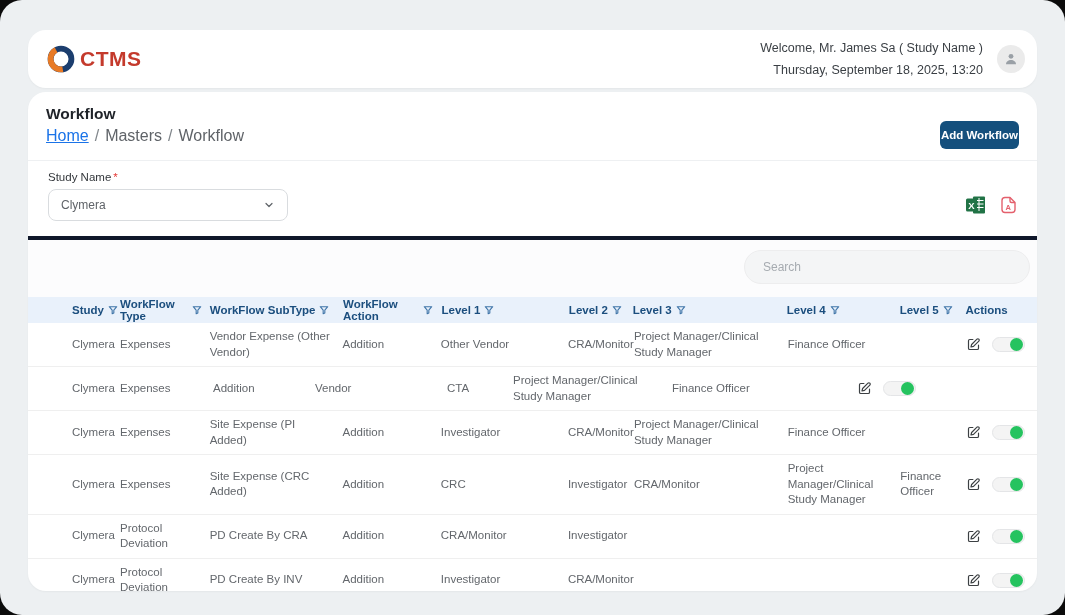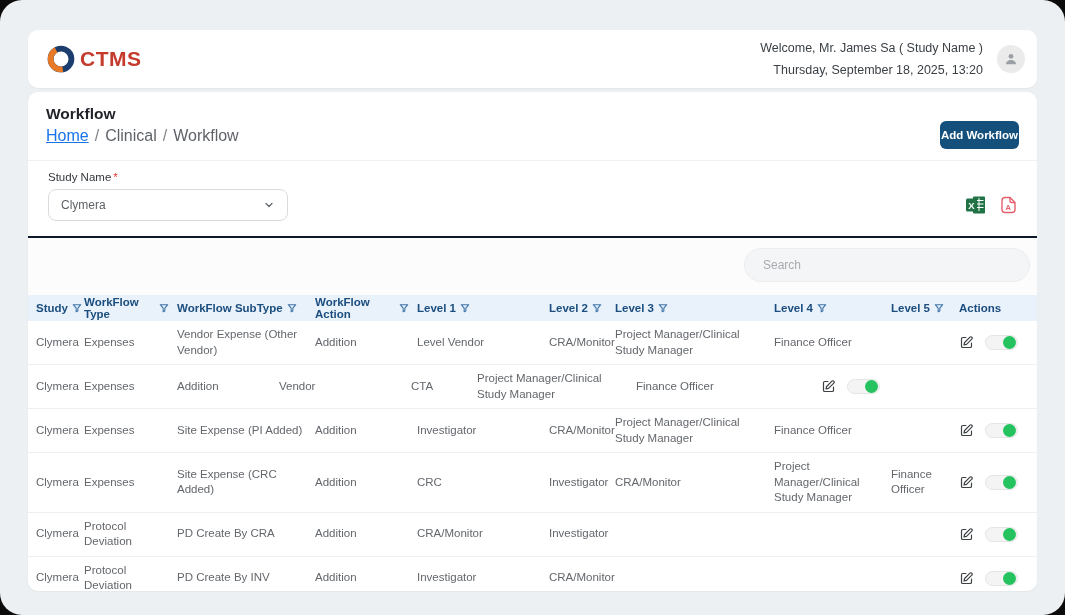--- a/index.html
+++ b/index.html
@@ -1,18 +1,18 @@
 <!DOCTYPE html>
 <html><head>
 <meta charset="utf-8">
 <style>
   html,body{margin:0;padding:0;background:#0b0b0b;}
   *{box-sizing:border-box;font-family:"Liberation Sans","DejaVu Sans",sans-serif;}
   .screen{position:relative;width:1065px;height:615px;background:#edf0f2;border-radius:22px;overflow:hidden;}
-  .card{position:absolute;background:#fff;border-radius:10px;box-shadow:0 1px 2px rgba(0,0,0,0.04);gap:36px;}
+  .card{position:absolute;background:#fff;border-radius:18px;box-shadow:0 1px 2px rgba(0,0,0,0.04);gap:36px;}
   
   .topbar{left:28px;top:30px;width:1009px;height:58px;display:flex;align-items:center;justify-content:space-between;padding:0 12px 0 18px;}
   .logo{display:flex;align-items:center;gap:4px;}
   .logo-text{font-size:21px;font-weight:800;color:#c43a2c;letter-spacing:.5px;}
   .user-area{display:flex;align-items:center;gap:14px;}
   .user-text{text-align:right;font-size:12.5px;color:#3a3f44;line-height:1;}
   .user-text .line1{margin-bottom:9px;}
   .avatar{width:28px;height:28px;border-radius:50%;background:#ebebeb;display:flex;align-items:center;justify-content:center;cursor:pointer;}
   
   .body-card{left:28px;top:92px;width:1009px;height:499px;overflow:hidden;}
@@ -23,37 +23,37 @@
   .breadcrumb .sep{color:#80868b;}
   .add-btn{margin-top:16px;background:#15507d;color:#fff;border:none;border-radius:6px;font-size:11.5px;font-weight:600;padding:8px 1px;cursor:pointer;}
   .divider{border-top:1px solid #eef0f2;margin-top:11px;}
   .filter-row{display:flex;justify-content:space-between;align-items:flex-end;padding:10px 20px 15px 20px;}
   .field-label{font-size:11.5px;color:#33373b;display:block;margin-bottom:6px;}
   .req{color:#e53935;margin-left:2px;}
   .select{width:240px;height:32px;border:1px solid #d9dcdf;border-radius:8px;display:flex;align-items:center;justify-content:space-between;padding:0 12px;font-size:12px;color:#5f6368;cursor:pointer;background:#fff;}
   .export-icons{display:flex;align-items:center;gap:14px;padding-bottom:7px;}
   .export-icons span{cursor:pointer;display:flex;}
   
-  .search-row{border-top:2px solid #0f172a;background:#fcfcfd;padding:10px 7px 13px 7px;display:flex;justify-content:flex-end;}
+  .search-row{border-top:4px solid #0f172a;background:#fcfcfd;padding:10px 7px 13px 7px;display:flex;justify-content:flex-end;}
   .search-input{width:286px;height:34px;border:1px solid #ededee;background:#f4f5f6;border-radius:17px;padding:0 18px;font-size:12px;color:#3c4043;outline:none;}
   .search-input::placeholder{color:#a6abb0;}
   
   .thead{display:flex;align-items:center;background:#e9f1fb;height:26px;padding-left:8px;}
   .th{font-size:11.5px;font-weight:700;color:#1b4e7e;display:flex;align-items:center;gap:4px;padding-right:8px;}
   .funnel{display:flex;cursor:pointer;}
   .tr{display:flex;align-items:center;min-height:42px;border-bottom:1px solid #efefef;padding-left:8px;}
   .tr:nth-child(n+5){min-height:40px;}
   .td{font-size:11.5px;color:#63676c;line-height:15.5px;padding:6px 10px 6px 0;}
   .td-actions{display:flex;align-items:center;gap:11px;padding:0;}
   .edit-btn{display:flex;cursor:pointer;}
   .toggle{position:relative;width:33px;height:15px;border-radius:8px;background:#f4f4f4;border:1px solid #e4e5e7;cursor:pointer;display:inline-block;}
   .toggle .thumb{position:absolute;top:0;width:13px;height:13px;border-radius:50%;background:#c7c7c7;}
   .toggle.on .thumb{right:1px;background:#25c35f;}
   
-  .col-0{width:48px;}.col-1{width:93px;}.col-2{width:138px;}.col-3{width:102px;}
+  .col-0{width:48px;margin-left:36px;}.col-1{width:93px;}.col-2{width:138px;}.col-3{width:102px;}
   .col-4{width:132px;}.col-5{width:66px;}.col-6{width:141px;}.col-7{width:135px;padding-left:18px;}
   .col-8{width:68px;}.col-9{width:74px;}
 </style>
 </head>
 <body>
 
 <div class="screen">
 
   <div class="card topbar">
     <div class="logo">
@@ -82,21 +82,21 @@
   </div>
 
   <div class="card body-card">
 
     <div class="title-row">
       <div>
         <h1 class="page-title">Workflow</h1>
         <div class="breadcrumb">
           <a>Home</a>
           <span class="sep">/</span>
-          <span>Clinical</span>
+          <span>Masters</span>
           <span class="sep">/</span>
           <span>Workflow</span>
         </div>
       </div>
       <button class="add-btn">Add Workflow</button>
     </div>
 
     <div class="divider"></div>
 
     <div class="filter-row">
@@ -216,21 +216,21 @@
           <div class="th col-9">
             <span>Actions</span>
           </div>
         </div>
       <div>
           <div class="tr">
             <div class="td col-0">Clymera</div>
             <div class="td col-1">Expenses</div>
             <div class="td col-2">Vendor Expense (Other Vendor)</div>
             <div class="td col-3">Addition</div>
-            <div class="td col-4">Level Vendor</div>
+            <div class="td col-4">Other Vendor</div>
             <div class="td col-5">CRA/Monitor</div>
             <div class="td col-6">Project Manager/Clinical Study Manager</div>
             <div class="td col-7">Finance Officer</div>
             <div class="td col-8"></div>
             <div class="td col-9 td-actions">
               <span class="edit-btn">
                 <svg width="15" height="15" viewBox="0 0 24 24" fill="none" stroke="#3c4043" stroke-width="1.9" stroke-linecap="round" stroke-linejoin="round">
                   <path d="M11 4H6a2 2 0 0 0-2 2v12a2 2 0 0 0 2 2h12a2 2 0 0 0 2-2v-5"></path>
                   <path d="M17.5 3.5a2.12 2.12 0 0 1 3 3L12 15l-4 1 1-4 8.5-8.5z"></path>
                 </svg>

